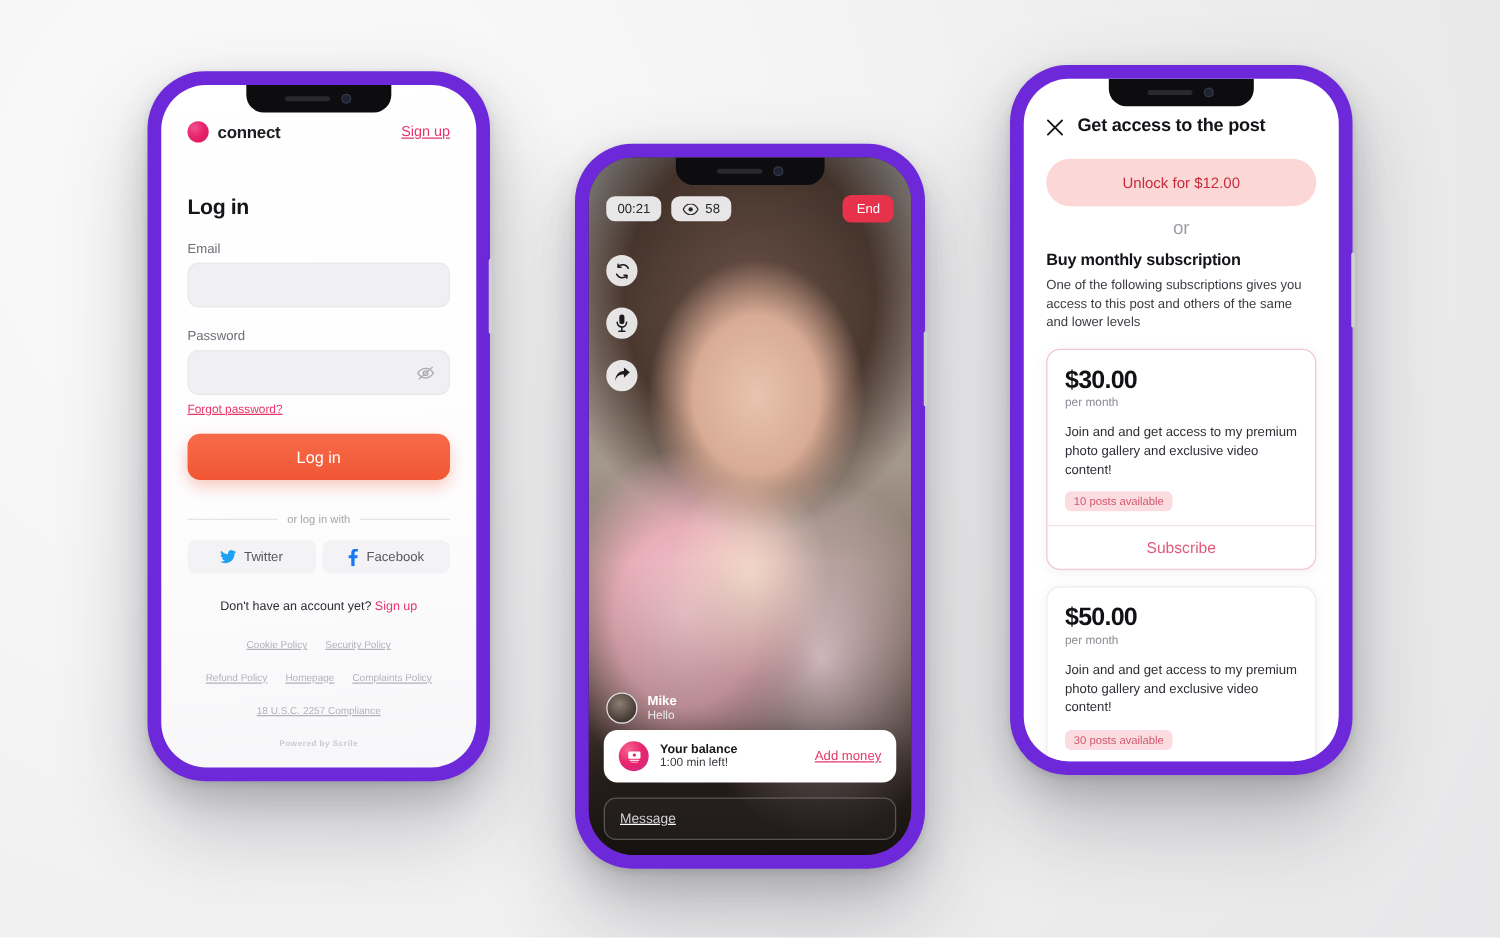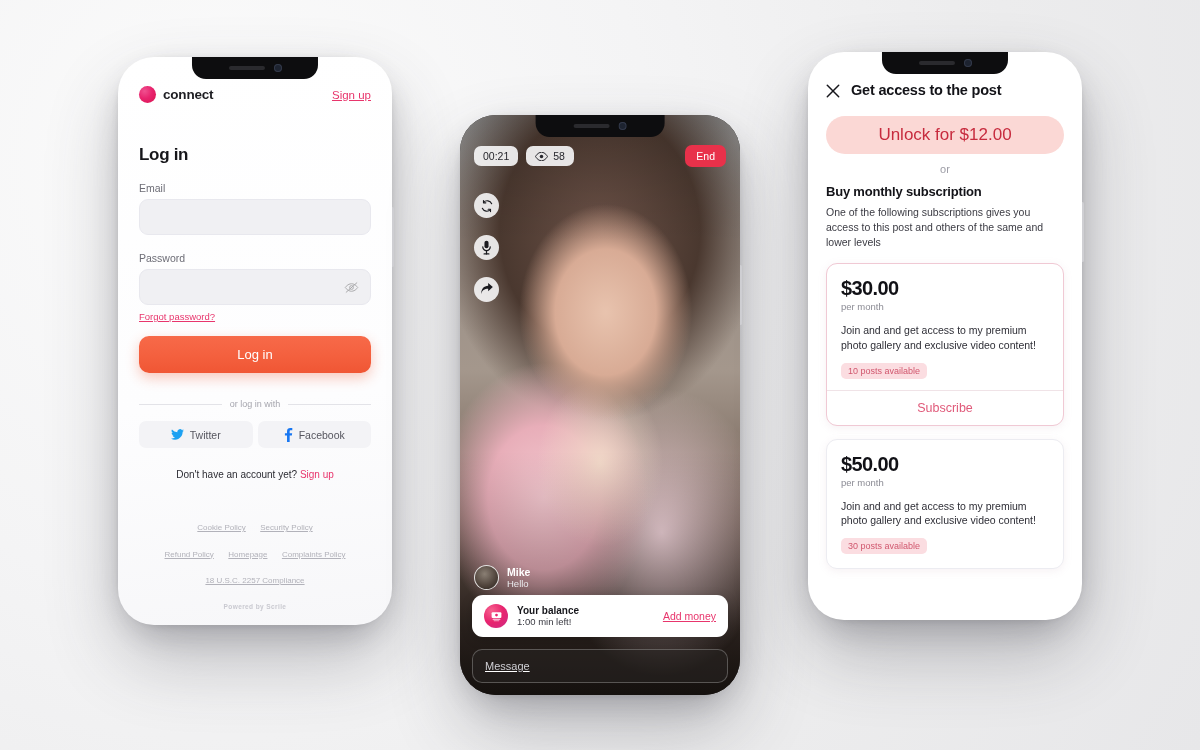--- a/index.html
+++ b/index.html
@@ -9,20 +9,21 @@
     background:
       radial-gradient(circle at 18% 22%, #fbfbfb 0%, #f4f4f5 38%, #ececed 70%, #e7e7e9 100%);
     position:relative;
   }
 
   
   .phone {
     position:absolute;
     background:#6d28d9;
     border-radius:46px;
+    padding:11px;
     box-shadow:
       0 34px 70px rgba(60,60,70,.30),
       0 12px 26px rgba(60,60,70,.18),
       0 2px 6px rgba(0,0,0,.10);
   }
   .phone::before{ 
     content:""; position:absolute; right:-2px; top:150px; width:3px; height:60px;
     background:#cfcfd3; border-radius:2px;
   }
   .screen {
@@ -154,23 +155,23 @@
   .msg-input input::placeholder{ color:#cfcfd4; }
 
   
   #phone3 { left:808px; top:52px; width:274px; height:568px; }
   #phone3 .screen{ background:#fff; }
   .p3-pad{ padding:30px 18px 0 18px; }
   .p3-head{ display:flex; align-items:flex-end; gap:11px; }
   .p3-title{ font-size:14.5px; font-weight:bold; color:#131318; letter-spacing:-.2px; }
   .btn-unlock{
     margin-top:18px; width:100%; height:38px; border:none; border-radius:19px;
-    background:#fbd8d5; color:#c72b3e; font-size:17px; font-family:inherit; cursor:pointer;
-  }
-  .or-txt{ margin-top:9px; text-align:center; font-size:11px; color:#9d9da6; }
+    background:#fbd8d5; color:#c72b3e; font-size:12px; font-family:inherit; cursor:pointer;
+  }
+  .or-txt{ margin-top:9px; text-align:center; font-size:15px; color:#9d9da6; }
   .p3-sub{ margin-top:9px; font-size:13px; font-weight:bold; color:#131318; letter-spacing:-.2px; }
   .p3-desc{ margin-top:6px; font-size:10.5px; line-height:1.42; color:#3b3b43; }
   .plan{
     margin-top:13px; border:1px solid #f0c9d4; border-radius:11px;
     background:#fff; padding:13px 14px 0 14px;
     box-shadow:0 2px 9px rgba(180,140,155,.12);
   }
   .plan.plain{ border-color:#ececf1; padding-bottom:14px; }
   .plan-price{ font-size:20px; font-weight:bold; color:#111116; letter-spacing:-.6px; }
   .plan-period{ margin-top:1px; font-size:9.5px; color:#8b8b94; }

